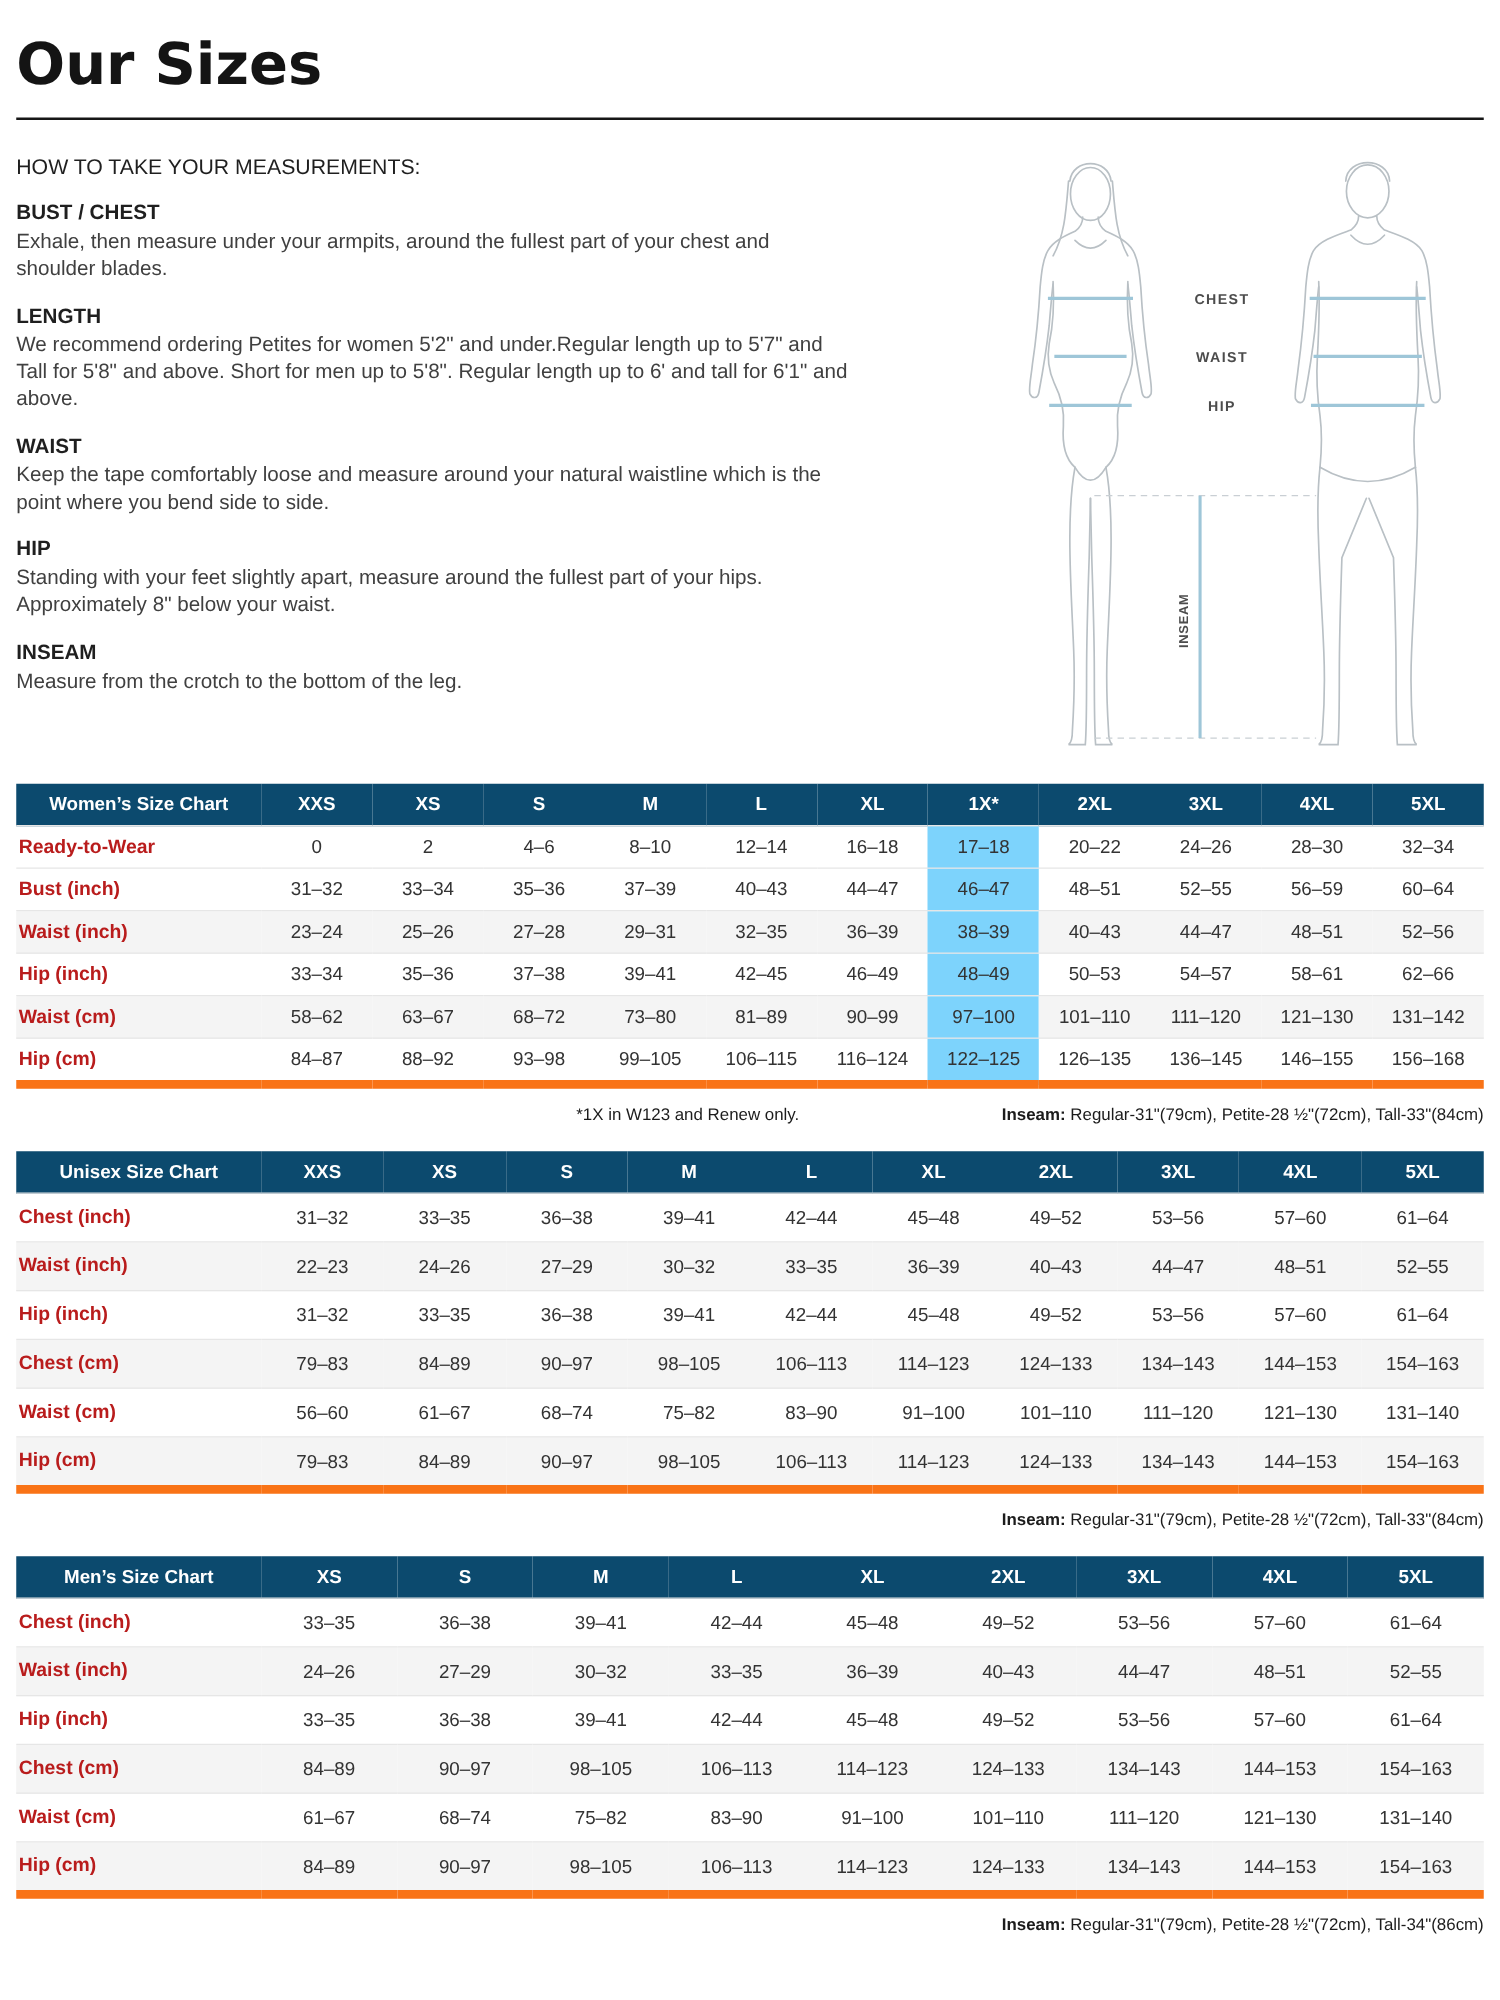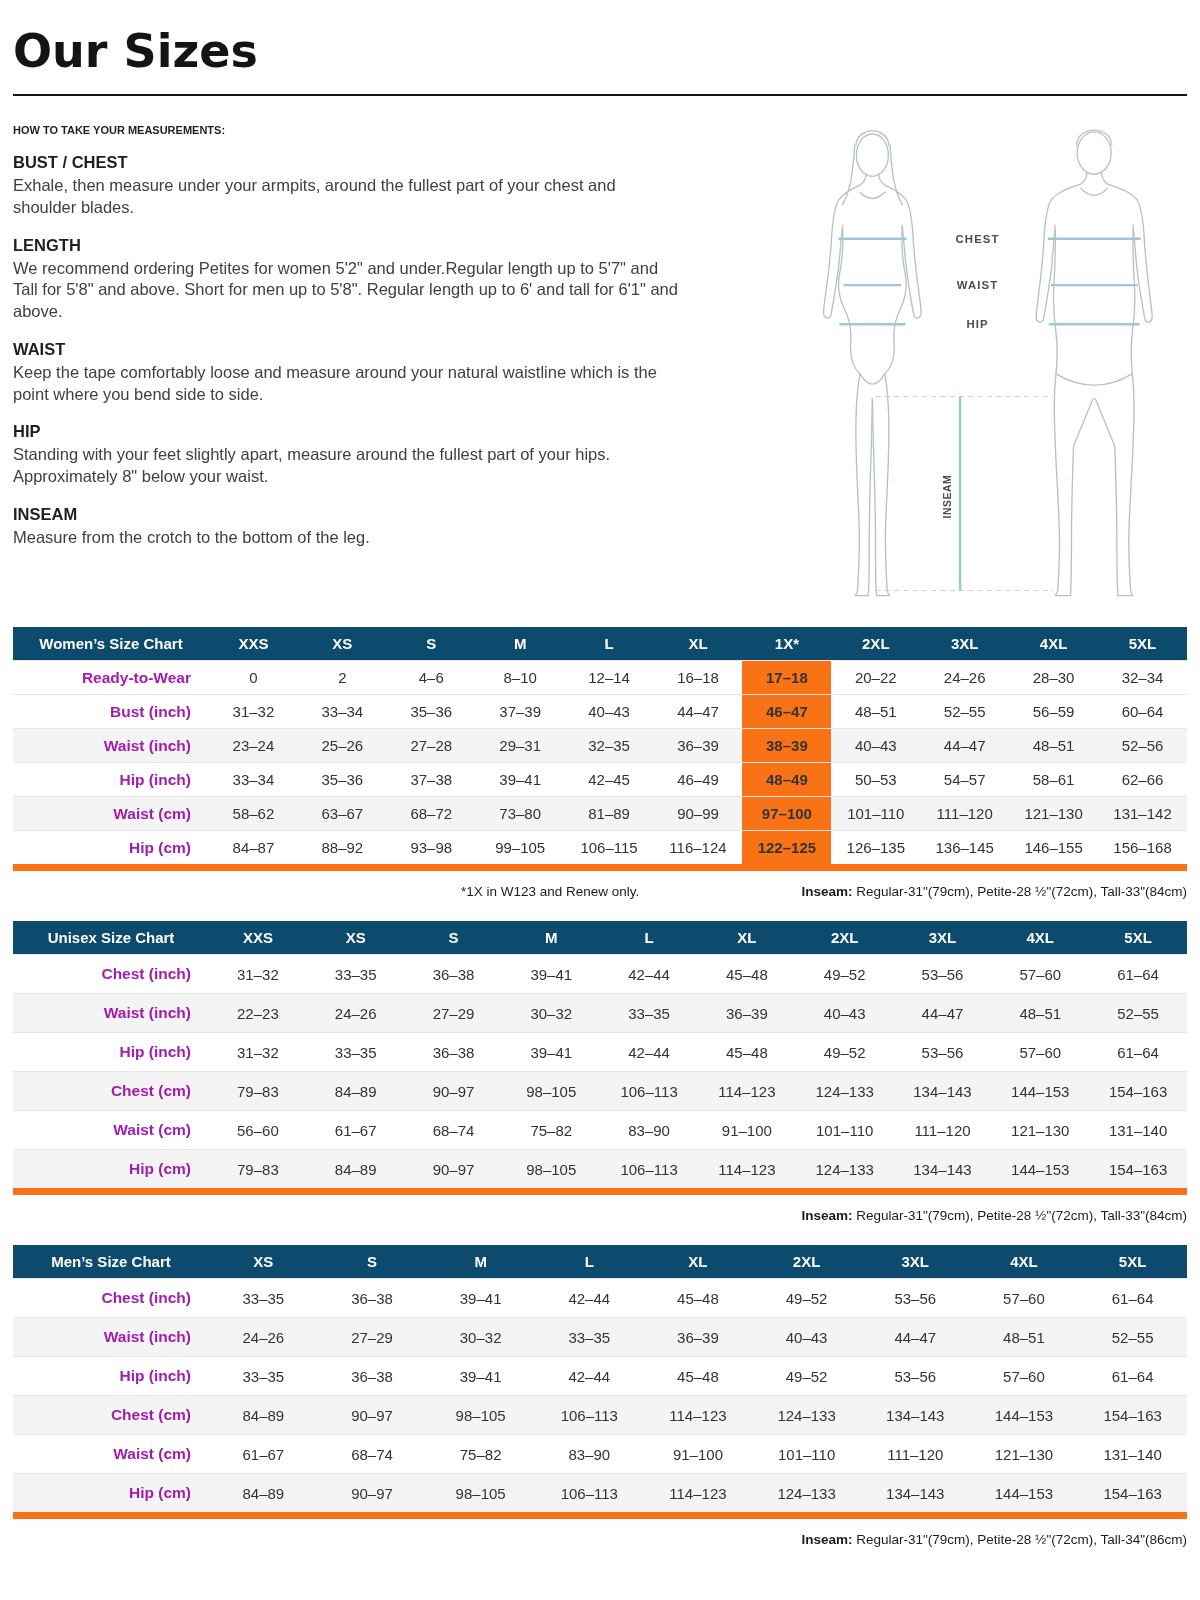--- a/index.html
+++ b/index.html
@@ -12,21 +12,21 @@
 
   .page-title {
     font-family: "DejaVu Sans", "Liberation Sans", sans-serif;
     font-size: 46px; font-weight: 800; color: #141414;
     margin: 24px 0 16px; letter-spacing: 0;
   }
   .rule { border: none; border-top: 2px solid #161616; margin: 0 0 24px; }
 
   .top { display: flex; align-items: flex-start; }
   .instructions { width: 668px; padding-top: 4px; }
-  .howto { font-size: 11px; font-weight: 700; color: #1f1f1f; margin: 0 0 4px; }
+  .howto { font-size: 17px; font-weight: 400; color: #1f1f1f; margin: 0 0 4px; }
   .sec { margin-top: 17px; }
   .sec-title { font-size: 16.5px; font-weight: 700; color: #1f1f1f; margin: 0 0 3px; }
   .sec-body { font-size: 16.5px; line-height: 1.32; color: #404040; margin: 0; }
 
   .figure-wrap { flex: 1; display: flex; justify-content: flex-end; padding-top: 0; }
   svg.fig { width: 392px; height: 485px; }
   .fig-label { font: 700 11px "Liberation Sans", sans-serif; fill: #4c4c4c; letter-spacing: 1.1px; }
   .fig-label-inseam { font: 700 10px "Liberation Sans", sans-serif; fill: #4c4c4c; letter-spacing: 0.6px; }
 
   .tables { margin-top: 12px; }
@@ -36,28 +36,28 @@
     background: #0c4a6e; color: #ffffff; font-weight: 700;
     font-size: 15px; padding: 8px 2px; text-align: center;
   }
   .size-table th.title-col { width: 196px; }
   .size-table td {
     font-size: 15px; text-align: center; color: #333333;
     border-top: 1px solid #e6e6e6;
   }
   .size-table tbody tr:last-child td { border-bottom: 7px solid #f97316; }
   .size-table td.row-label {
-    font-weight: 700; color: #a21caf; text-align: right;
+    font-weight: 700; color: #b91c1c; text-align: left;
     padding-right: 18px; font-size: 15.5px;
   }
   .t-womens td { padding: 7.5px 2px; }
   .t-alt td { padding: 10px 2px; }
   .t-womens tbody tr:nth-child(2n+3) td:not(.hl) { background: #f4f4f4; }
   .t-alt tbody tr:nth-child(2n) td { background: #f4f4f4; }
-  .size-table td.hl { background: #f97316; font-weight: bold; }
+  .size-table td.hl { background: #7dd3fc; }
 
   .footnote-row {
     display: flex; align-items: baseline; margin-top: 13px;
     font-size: 13.5px; color: #1c1c1c;
   }
   .footnote-star { margin-left: 448px; }
   .inseam-note { margin-left: auto; }
   .footnote-row b { font-weight: 700; }
 </style>
 </head>

